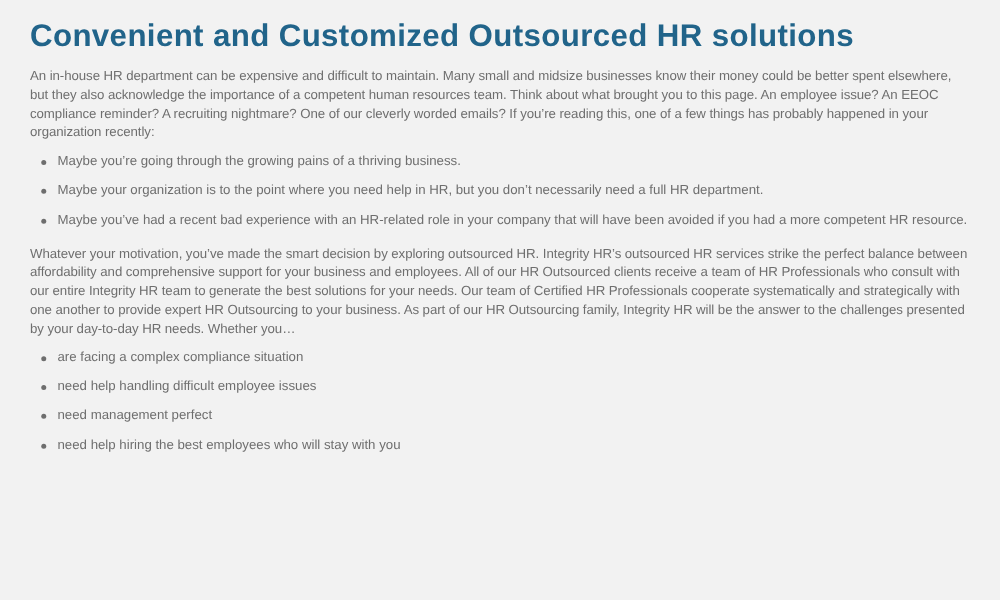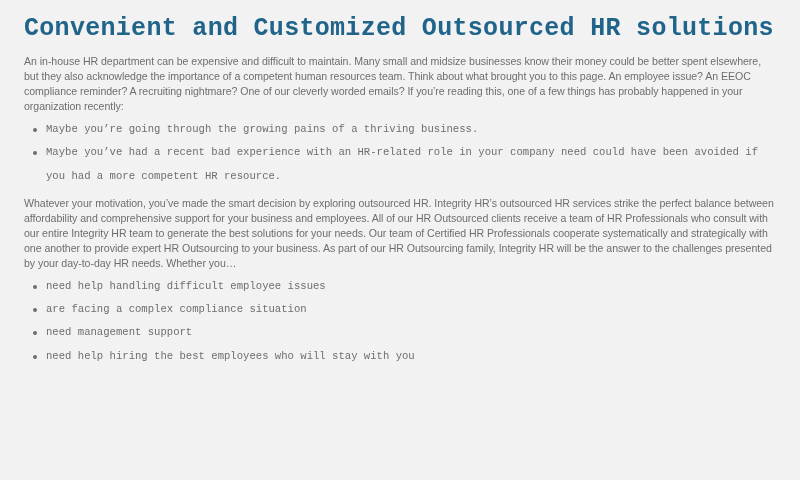--- a/index.html
+++ b/index.html
@@ -5,38 +5,37 @@
   html, body { margin: 0; padding: 0; }
   body {
     width: 800px; height: 480px; overflow: hidden;
     background: #f2f2f2;
     font-family: "Liberation Sans", sans-serif;
     color: #6b6b6b;
   }
   .page { position: relative; padding: 12px 24px 0 24px; }
   h1 {
     margin: 0;
-    font-family: Liberation Mono, monospace;
+    font-family: Liberation Sans, sans-serif;
     font-weight: bold;
     font-size: 25px;
     letter-spacing: 0.3px;
     color: #21648a;
     line-height: 34px;
   }
   p.body {
     margin: 8px 0 0 0;
     font-size: 10.6px;
     line-height: 15px;
     color: #6e6e6e;
     letter-spacing: -0.05px;
   }
   ul.list {
     margin: 0; padding: 0 0 0 22px;
     list-style: none;
-    font-family: Liberation Mono, monospace;
   }
   ul.list li {
     position: relative;
     font-size: 10.6px;
     line-height: 23.3px;
     color: #6e6e6e;
     padding-left: 0;
   }
   ul.list li::before {
     content: "";
@@ -52,25 +51,26 @@
 </head>
 <body>
 
 <div class="page">
   <h1>Convenient and Customized Outsourced HR solutions</h1>
 
   <p class="body" id="para1">An in-house HR department can be expensive and difficult to maintain. Many small and midsize businesses know their money could be better spent elsewhere, but they also acknowledge the importance of a competent human resources team. Think about what brought you to this page. An employee issue? An EEOC compliance reminder? A recruiting nightmare? One of our cleverly worded emails? If you’re reading this, one of a few things has probably happened in your organization recently:</p>
 
   <ul class="list" id="list1">
     <li>Maybe you’re going through the growing pains of a thriving business.</li>
-    <li>Maybe you’ve had a recent bad experience with an HR-related role in your company need could have been avoided if you had a more competent HR resource.</li>
+    <li>Maybe your organization is to the point where you need help in HR, but you don’t necessarily need a full HR department.</li>
+    <li>Maybe you’ve had a recent bad experience with an HR-related role in your company that will have been avoided if you had a more competent HR resource.</li>
   </ul>
 
   <p class="body" id="para2">Whatever your motivation, you’ve made the smart decision by exploring outsourced HR. Integrity HR’s outsourced HR services strike the perfect balance between affordability and comprehensive support for your business and employees. All of our HR Outsourced clients receive a team of HR Professionals who consult with our entire Integrity HR team to generate the best solutions for your needs. Our team of Certified HR Professionals cooperate systematically and strategically with one another to provide expert HR Outsourcing to your business. As part of our HR Outsourcing family, Integrity HR will be the answer to the challenges presented by your day-to-day HR needs. Whether you…</p>
 
   <ul class="list" id="list2">
+    <li>are facing a complex compliance situation</li>
     <li>need help handling difficult employee issues</li>
-    <li>are facing a complex compliance situation</li>
-    <li>need management support</li>
+    <li>need management perfect</li>
     <li>need help hiring the best employees who will stay with you</li>
 
   </ul>
 </div>
 
 </body></html>

